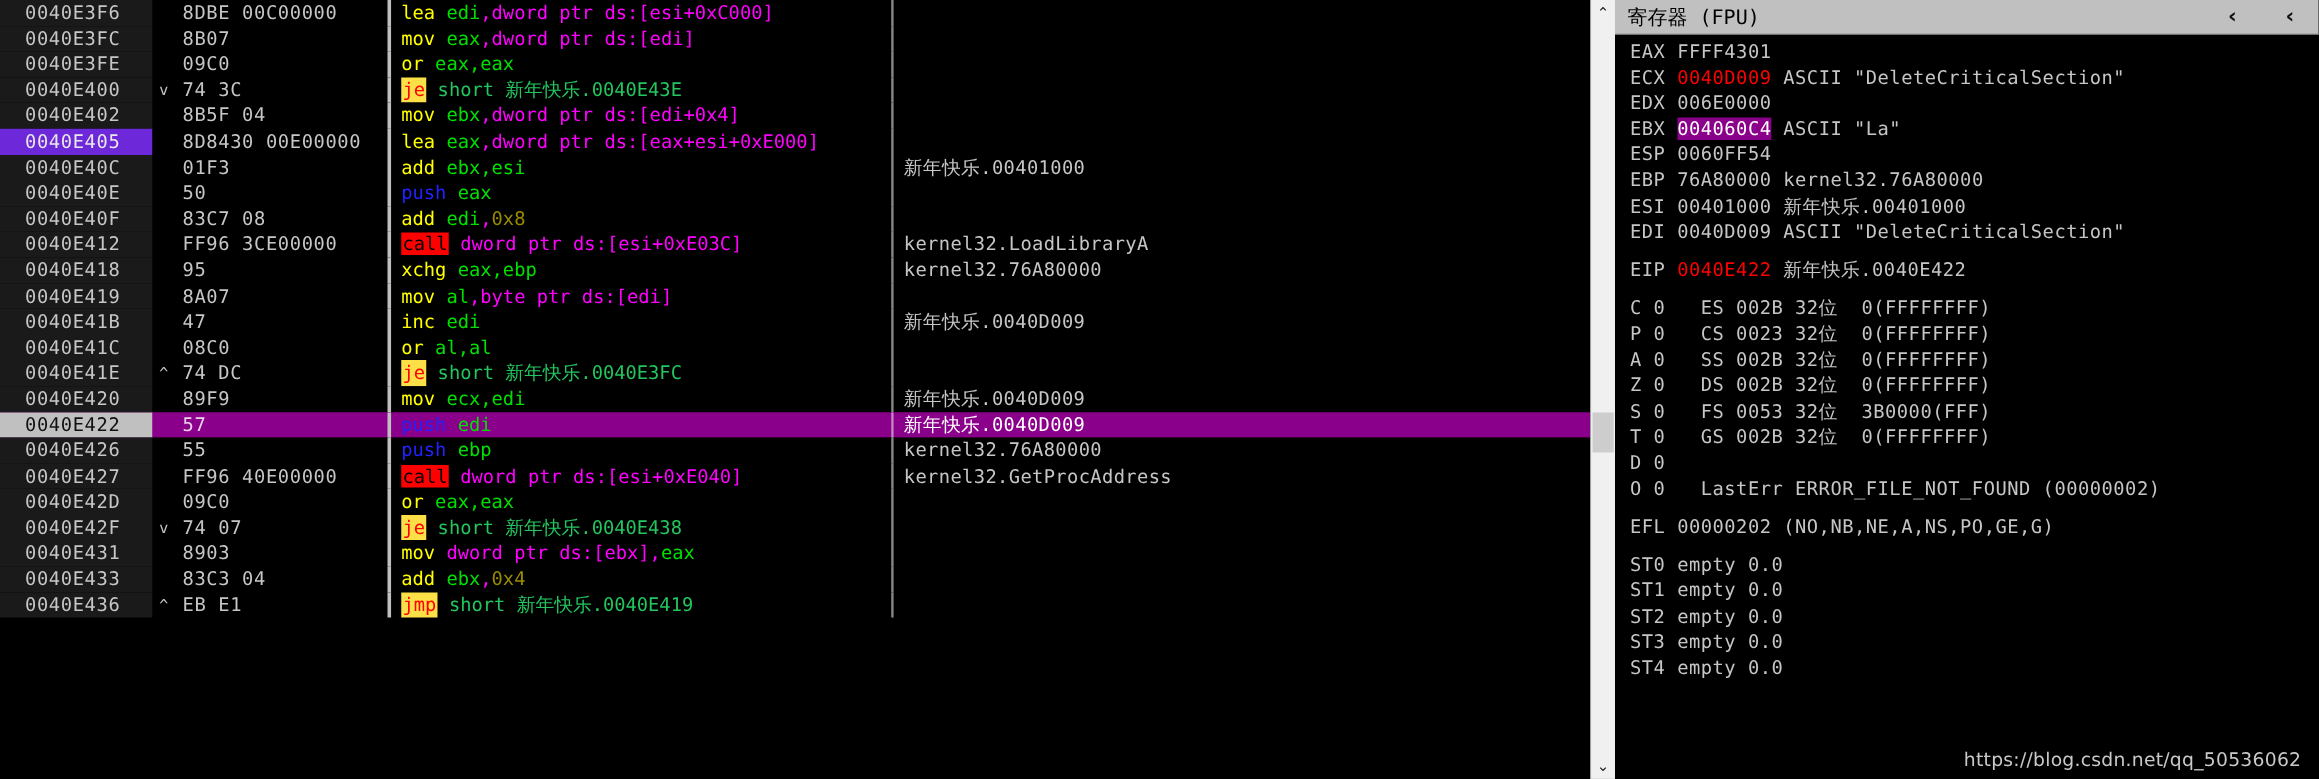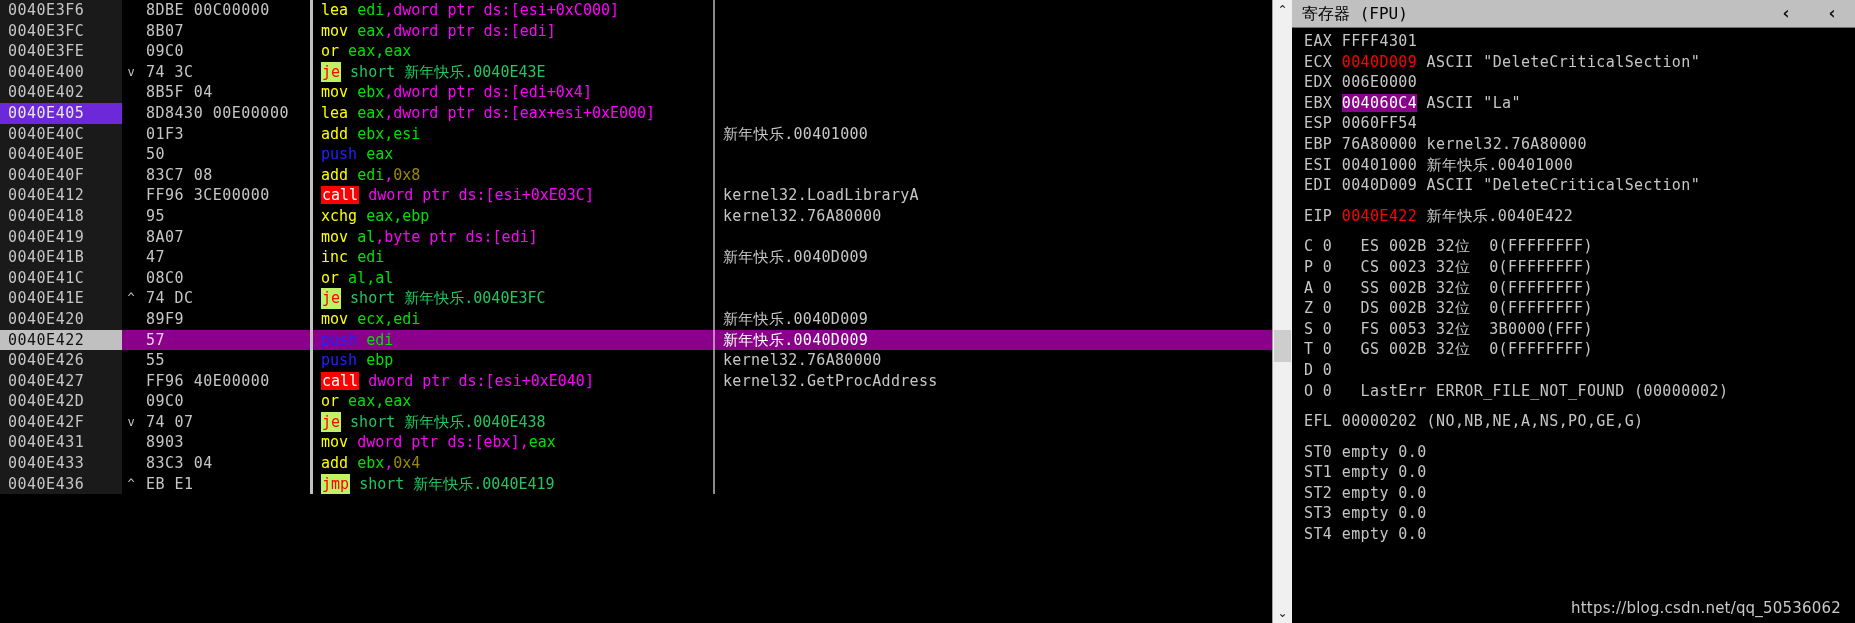--- a/index.html
+++ b/index.html
@@ -13,21 +13,21 @@
   .app{position:relative;width:1855px;height:623px;background:#000;display:flex;}
 
   
   .disasm-pane{position:relative;width:1272px;height:623px;background:#000;overflow:hidden;}
   .disasm-rows{position:absolute;left:0;top:0;right:0;}
   .row{height:20.6px;line-height:20.6px;display:flex;white-space:pre;position:relative;}
   .row.hl{background:#8B008B;}
 
   .c-addr{
     width:122px;flex:0 0 122px;background:#1a1a1a;color:#c6c6c6;
-    padding-left:8px;box-sizing:border-box;letter-spacing:0.5px;
+    padding-left:20px;box-sizing:border-box;letter-spacing:0.5px;
   }
   .row.hl .c-addr{background:#c0c0c0;color:#111;}
   .row .c-addr.brk{background:#6d28d9;color:#e8e8e8;}
   .c-arrow{
     width:18px;flex:0 0 18px;background:#000;color:#c6c6c6;
     text-align:center;font-size:12px;
   }
   .row.hl .c-arrow{background:#8B008B;}
   .c-bytes{
     width:170px;flex:0 0 170px;background:#000;color:#c6c6c6;
@@ -45,22 +45,22 @@
   .row.hl .c-sep2{background:#c08ac0;}
   .c-cmt{
     flex:1 1 auto;background:#000;color:#c6c6c6;
     padding-left:8px;box-sizing:border-box;letter-spacing:0.3px;overflow:hidden;
   }
   .row.hl .c-cmt{background:#8B008B;color:#ffffff;}
 
   
   .t-mn{color:#ffff00;}                 
   .t-mn-push{color:#2222ff;}            
-  .t-mn-jmp{background:#bef264;color:#ff0000;padding:16px 1px;}   
-  .t-mn-call{background:#ff0000;color:#ffffff;padding:0 1px;}  
+  .t-mn-jmp{background:#fde047;color:#ff0000;padding:16px 1px;}   
+  .t-mn-call{background:#ff0000;color:#000000;padding:0 1px;}  
   .t-reg{color:#00e000;}
   .t-mem{color:#ff00ff;}
   .t-num{color:#9a8a00;}
   .t-txt{color:#22c55e;}
   .row.hl .t-txt{color:#ffffff;}
 
   
   .vscroll{
     position:relative;width:19px;flex:0 0 19px;height:623px;
     background:#f0f0f0;border-left:1px solid #a0a0a0;

